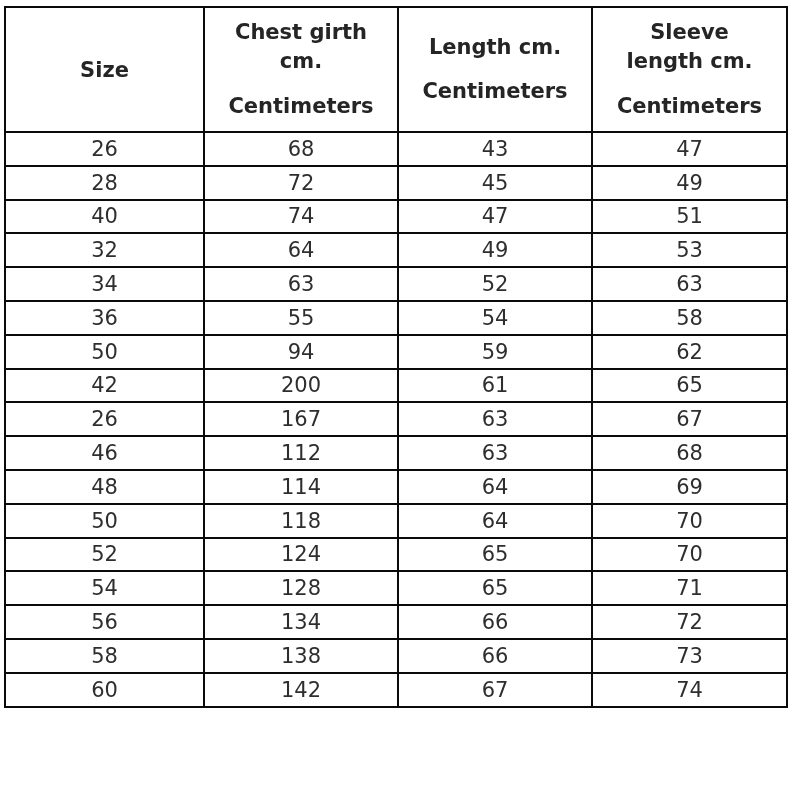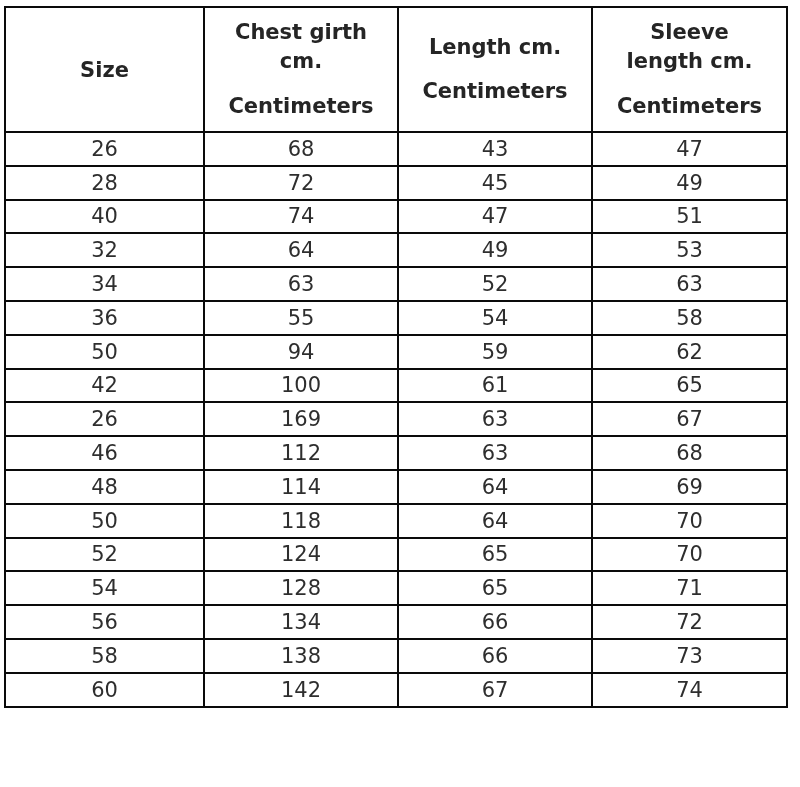--- a/index.html
+++ b/index.html
@@ -133,27 +133,27 @@
     <td>58</td>
   </tr>
         <tr>
     <td>50</td>
     <td>94</td>
     <td>59</td>
     <td>62</td>
   </tr>
         <tr>
     <td>42</td>
-    <td>100</td>
+    <td>200</td>
     <td>61</td>
     <td>65</td>
   </tr>
         <tr>
     <td>26</td>
-    <td>169</td>
+    <td>167</td>
     <td>63</td>
     <td>67</td>
   </tr>
         <tr>
     <td>46</td>
     <td>112</td>
     <td>63</td>
     <td>68</td>
   </tr>
         <tr>

